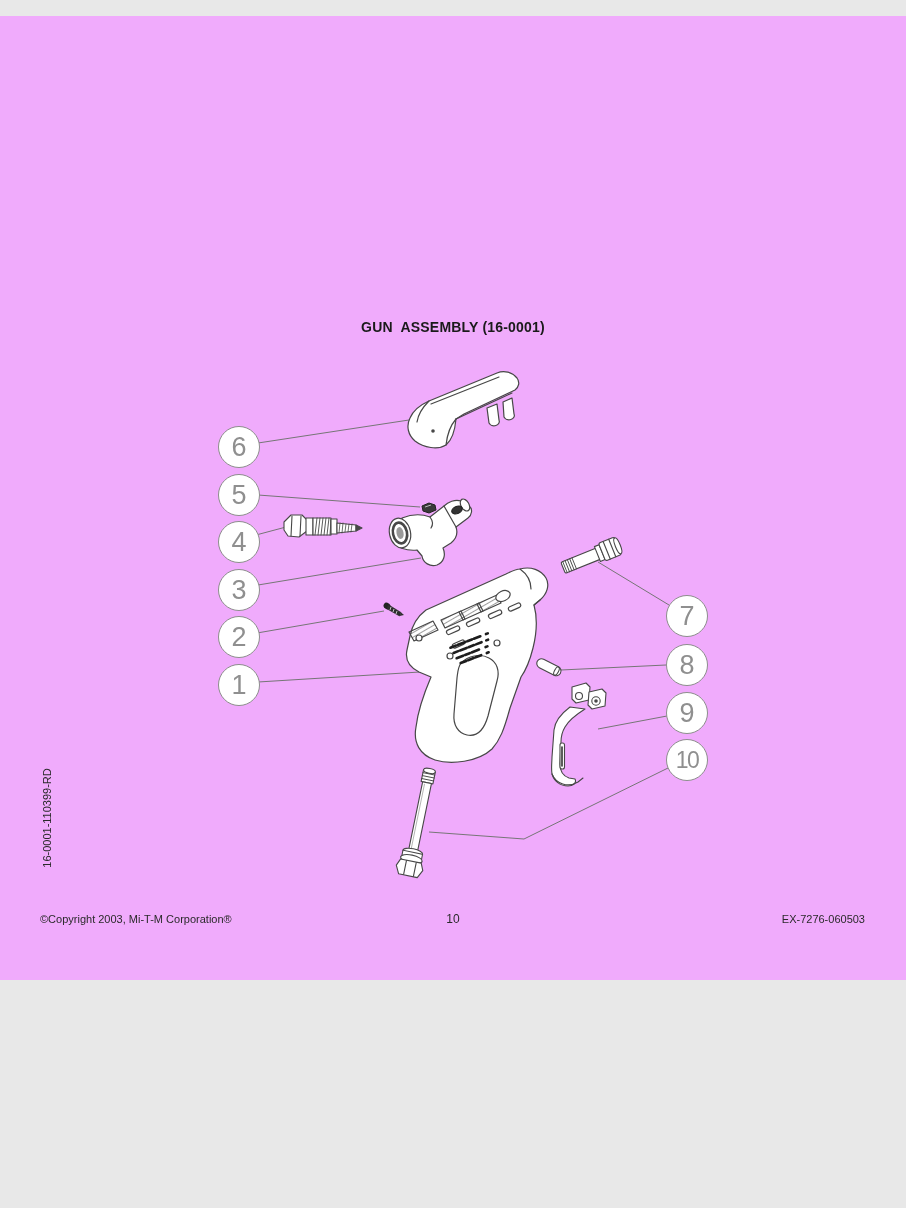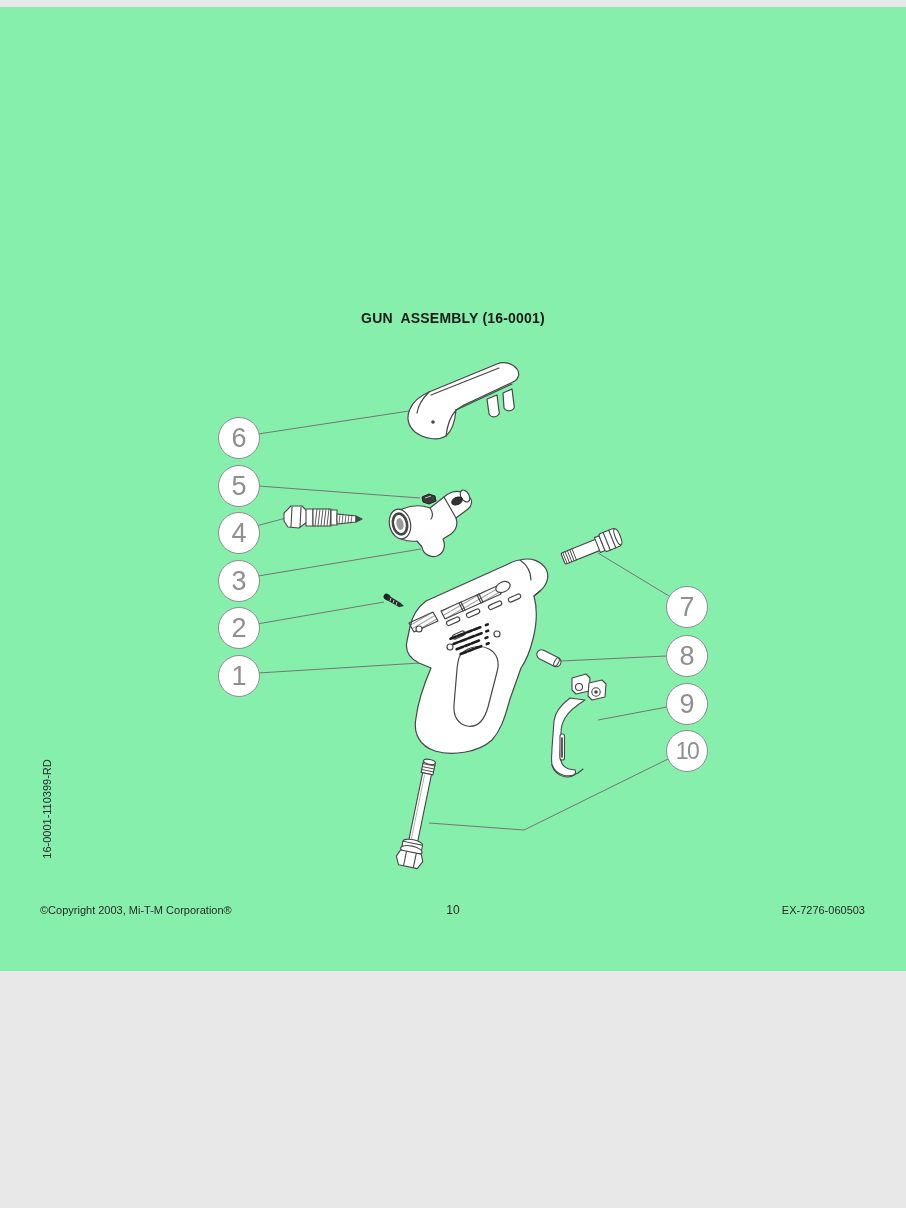--- a/index.html
+++ b/index.html
@@ -1,22 +1,22 @@
 <!DOCTYPE html>
 <html><head>
 <meta charset="utf-8">
 <style>
   html,body{margin:0;padding:0;background:#e8e8e8;}
   .page{
     position:relative;
     width:906px;height:964px;
-    background:#86efac;
+    background:#f0abfc;
     font-family:"Liberation Sans", sans-serif;
     overflow:hidden;
-    margin:7px auto;
+    margin:16px auto;
   }
   .title{
     position:absolute;
     top:303px;left:0;width:906px;
     text-align:center;
     font-size:14px;font-weight:bold;color:#1a1a1a;
     white-space:pre;
     letter-spacing:0.2px;
   }
   .art{position:absolute;left:0;top:0;z-index:1;}

